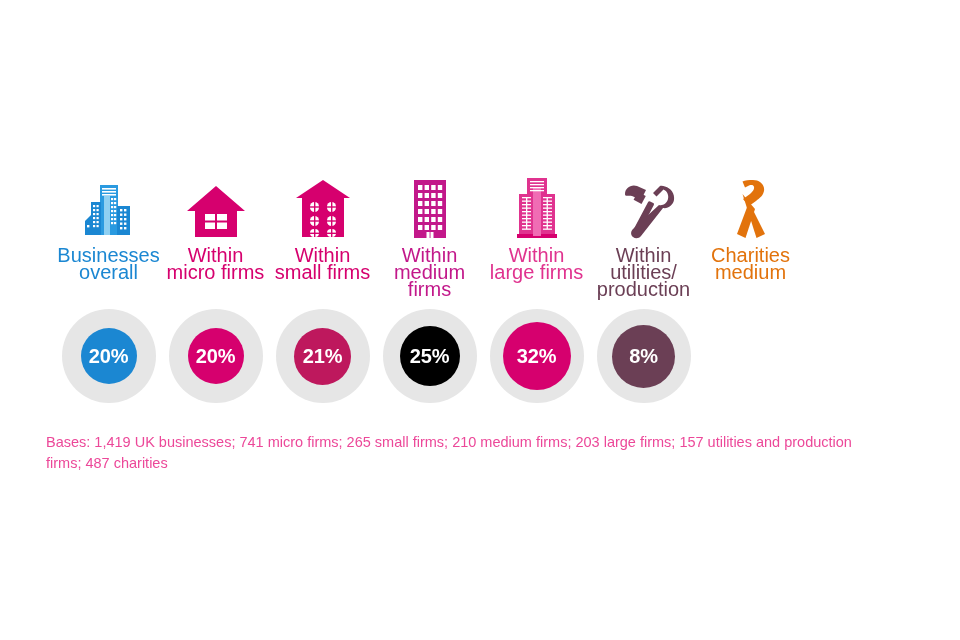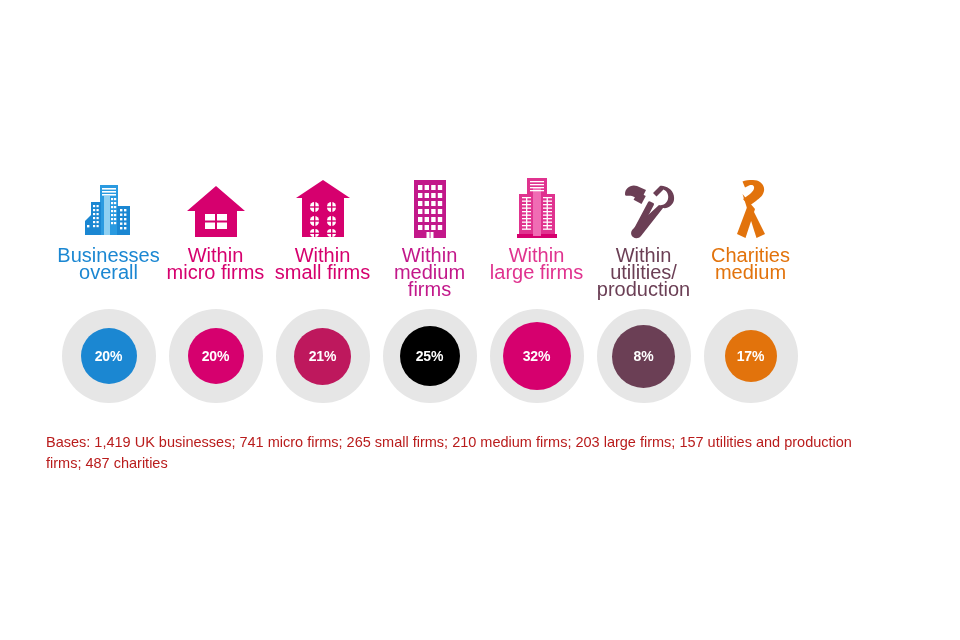--- a/index.html
+++ b/index.html
@@ -89,34 +89,34 @@
     justify-content: center;
     position: relative;
   }
   .inner-circle {
     border-radius: 50%;
     display: flex;
     align-items: center;
     justify-content: center;
     color: #ffffff;
     font-weight: bold;
-    font-size: 14px;
+    font-size: 20px;
     line-height: 1;
     letter-spacing: -0.2px;
   }
 
   
   .bases {
     position: absolute;
     left: 46px;
     top: 432px;
     width: 830px;
     font-size: 14.5px;
     line-height: 21px;
-    color: #b91c1c;
+    color: #ec4899;
   }
 </style>
 </head>
 <body>
 
 <div class="infographic">
 
   <div class="columns">
 
     <div class="column">
@@ -380,25 +380,18 @@
     </div>
 
     <div class="circle-cell">
       <div class="outer-circle">
         <div class="inner-circle" style="width:63px;height:63px;background:#6b3f55;">
           <span>8%</span>
         </div>
       </div>
     </div>
 
-    <div class="circle-cell">
-      <div class="outer-circle">
-        <div class="inner-circle" style="width:52px;height:52px;background:#e2730c;">
-          <span>17%</span>
-        </div>
-      </div>
-    </div>
 
   </div>
 
   <div class="bases">Bases: 1,419 UK businesses; 741 micro firms; 265 small firms; 210 medium firms; 203 large firms; 157 utilities and production firms; 487 charities</div>
 
 </div>
 
 </body></html>

